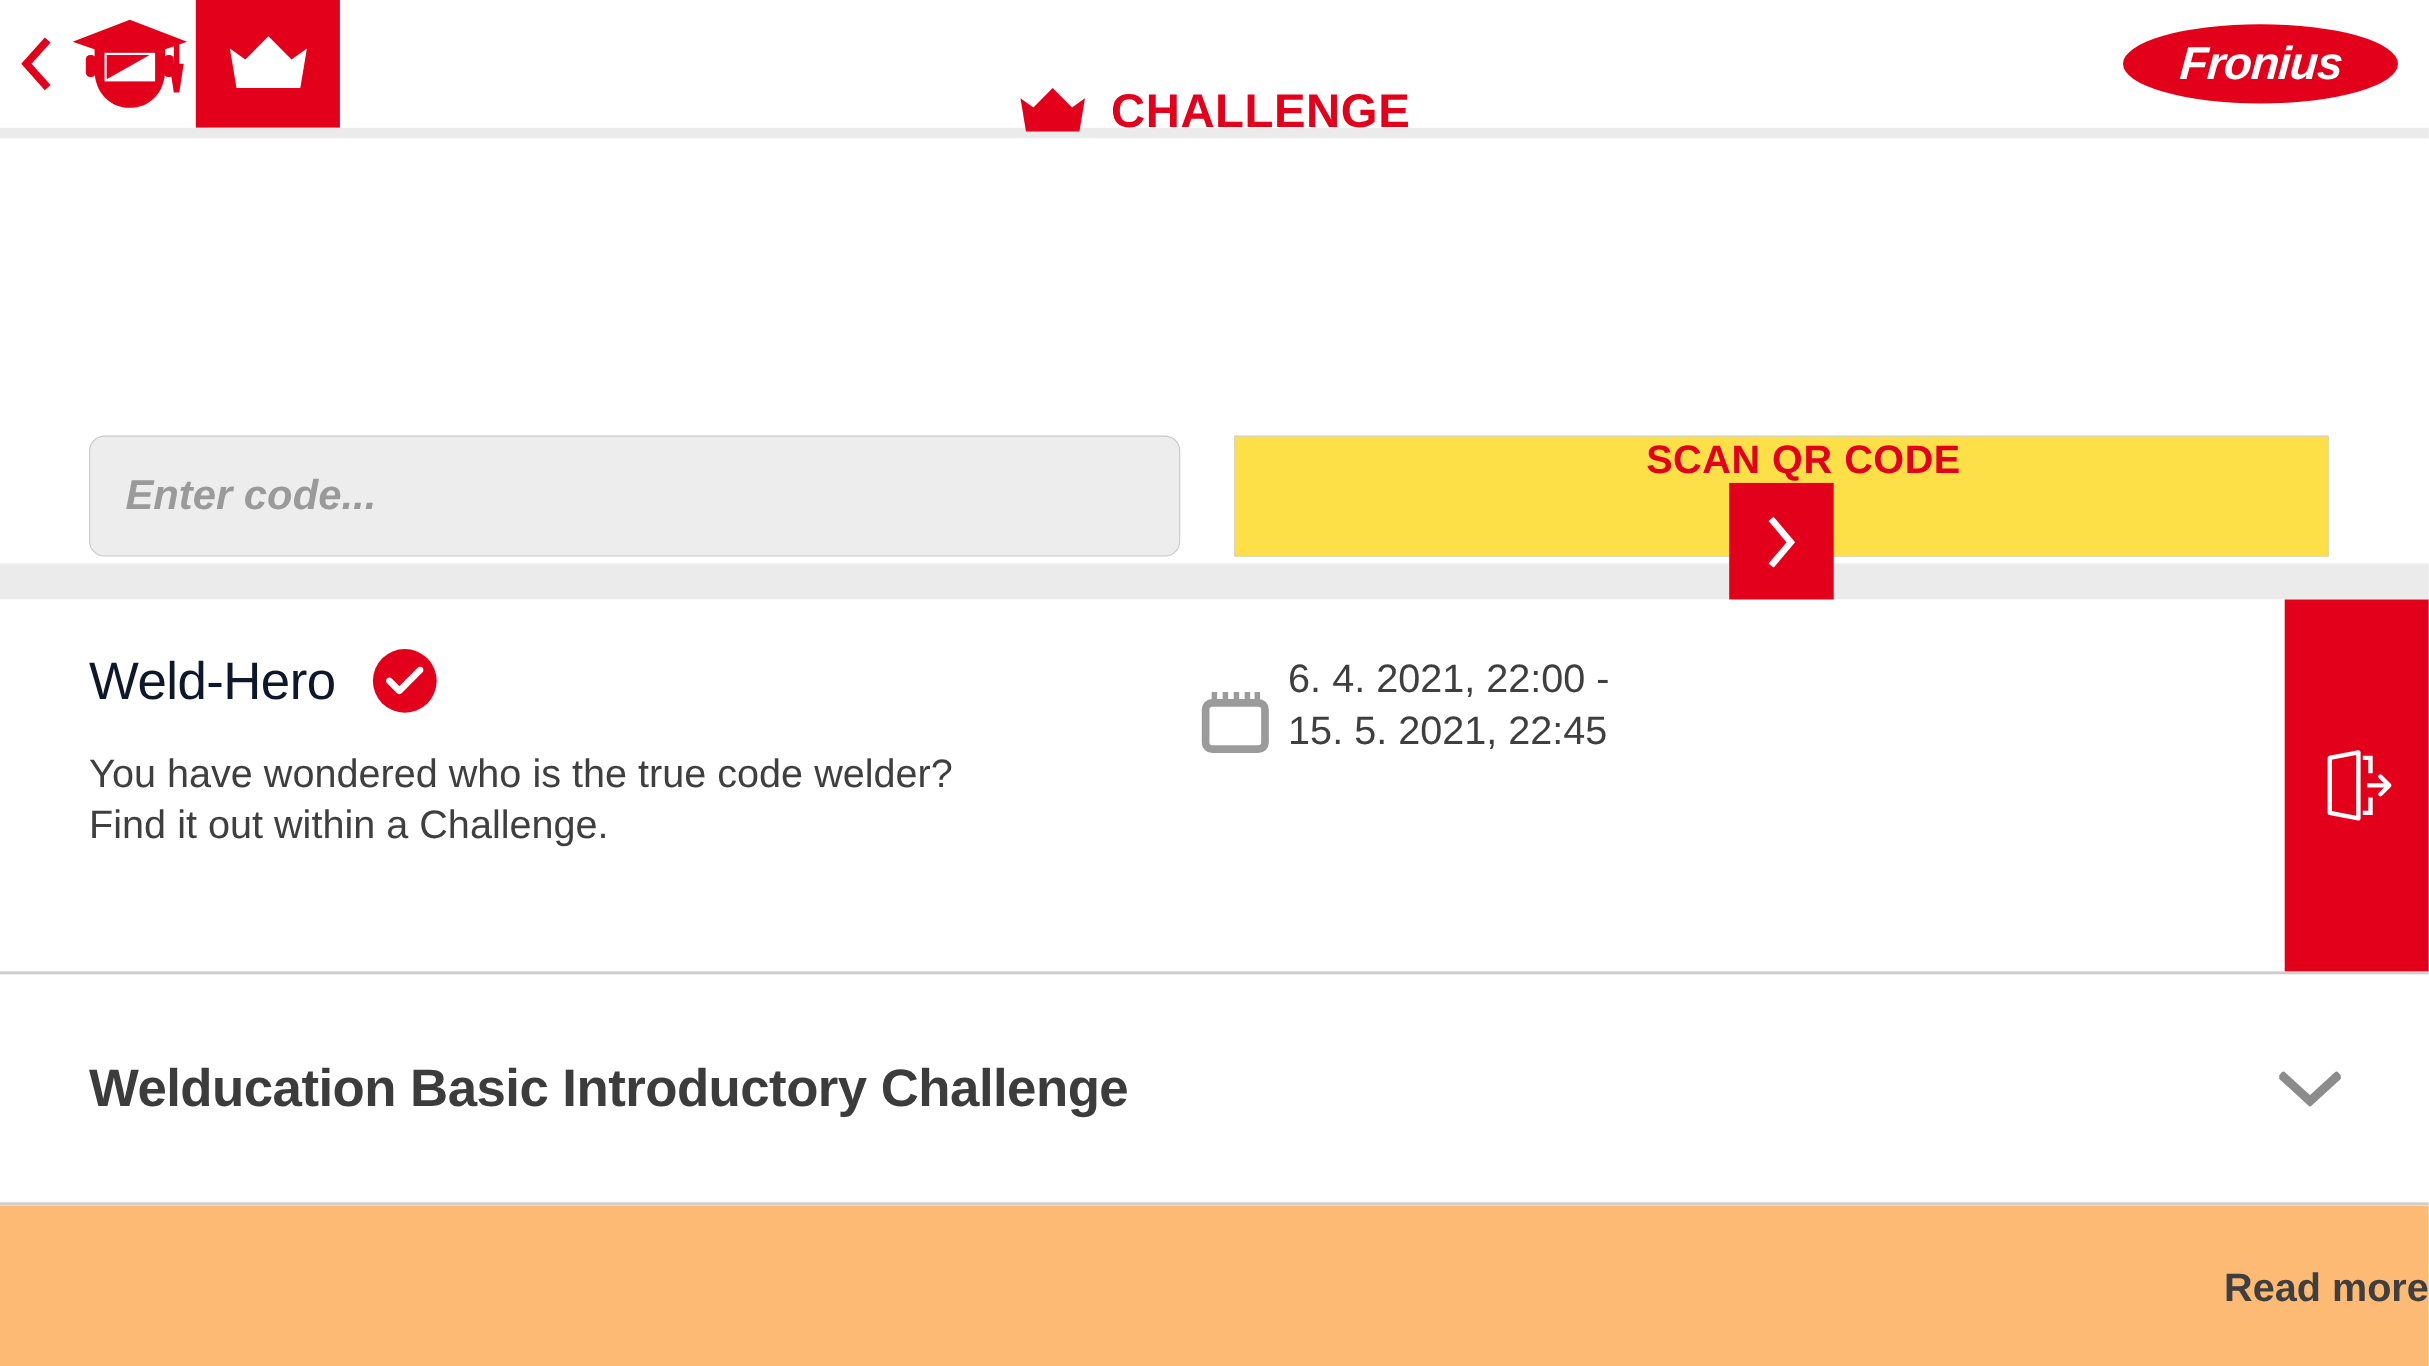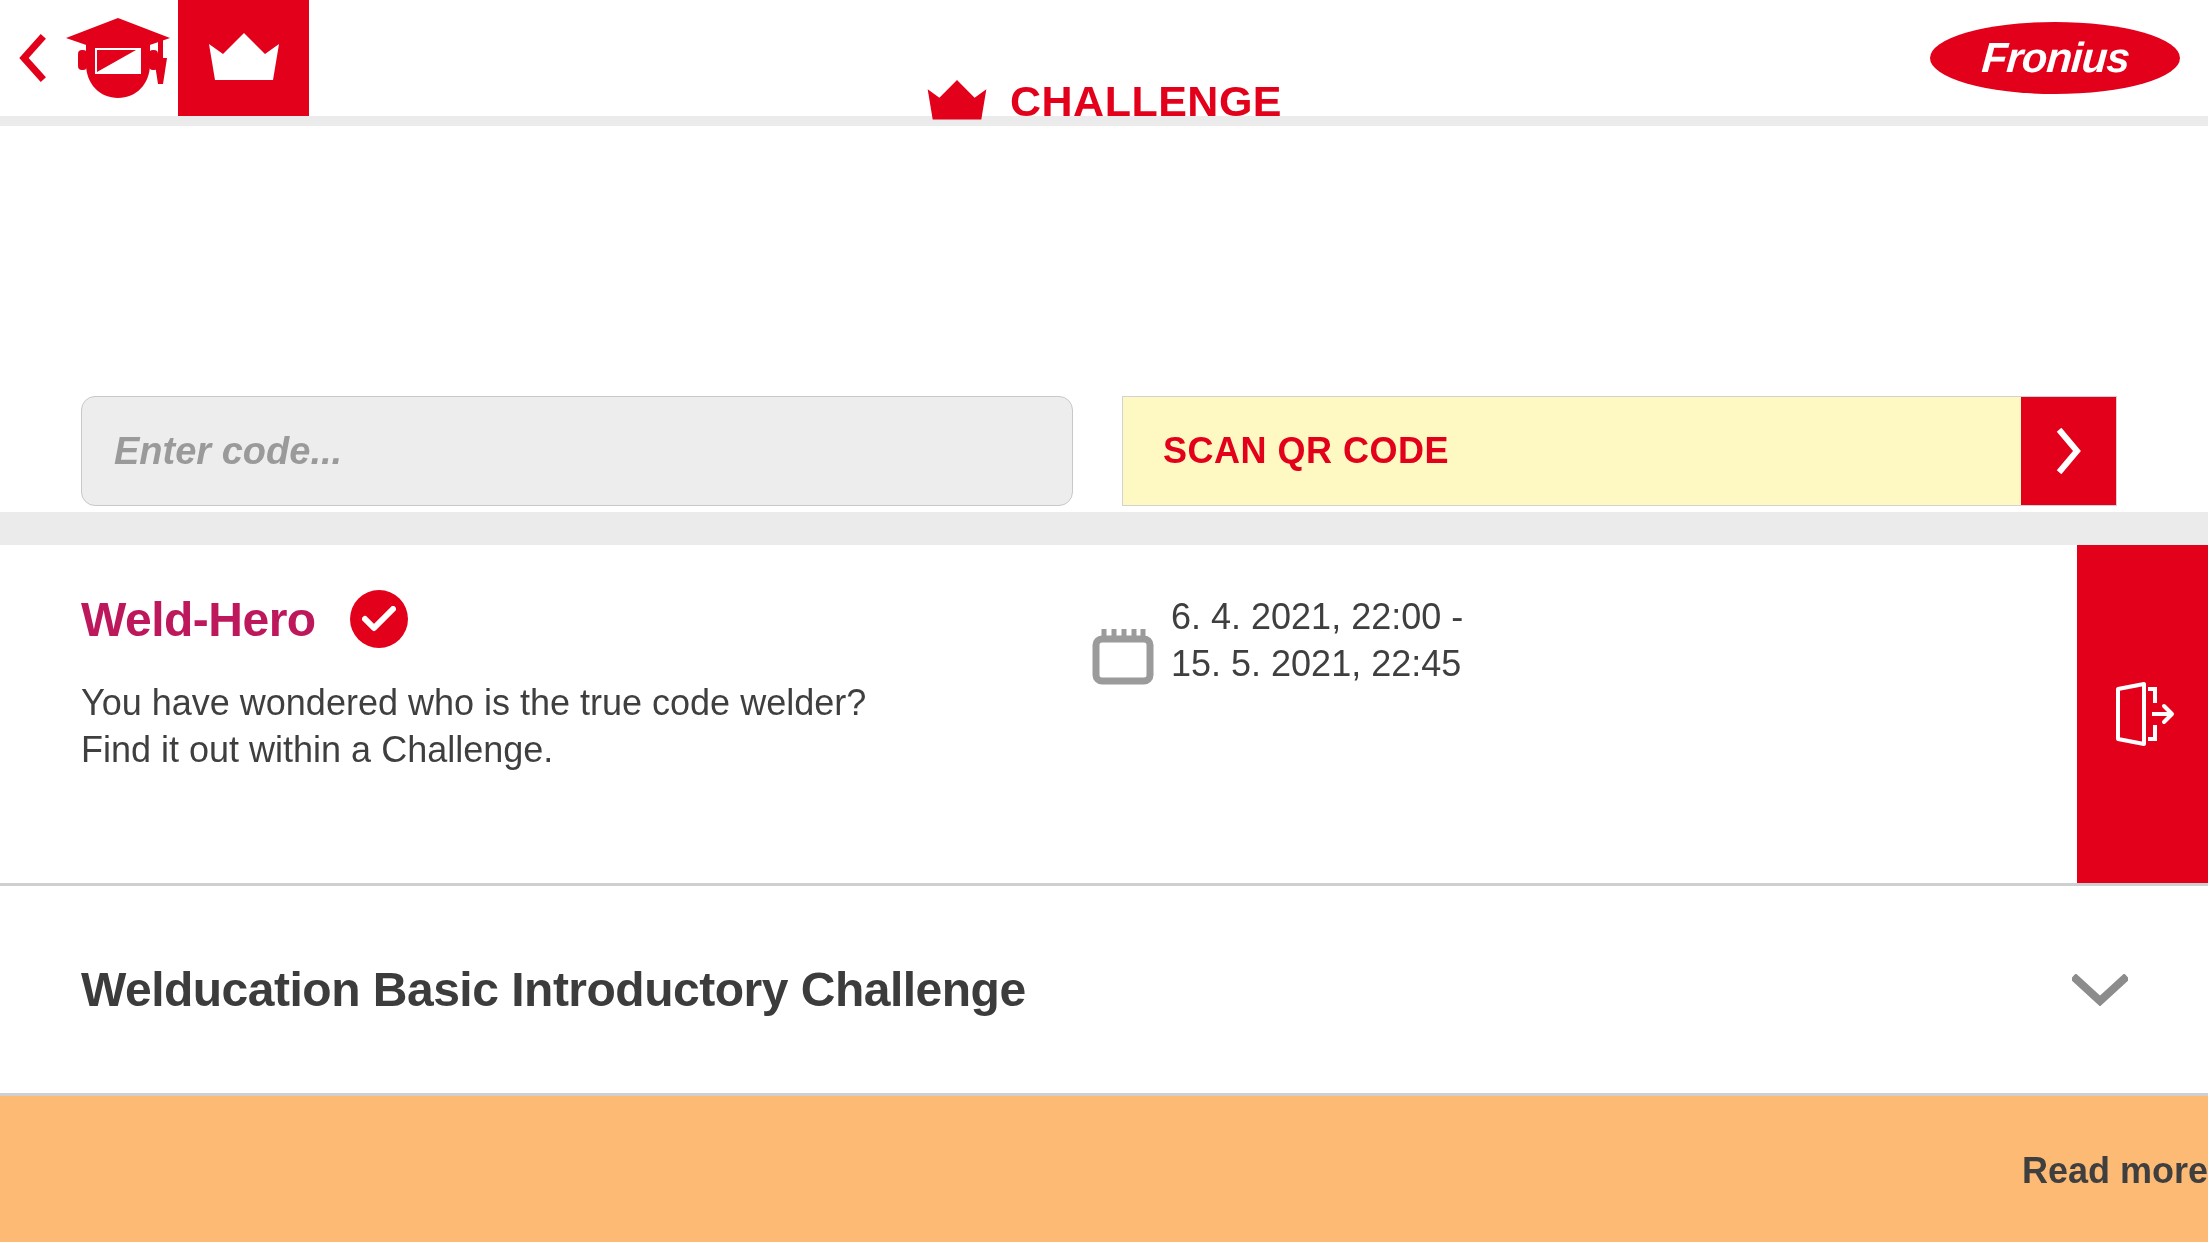--- a/index.html
+++ b/index.html
@@ -127,24 +127,25 @@
     font-size: 38px;
     font-weight: bold;
     font-style: italic;
   }
   .qr-box {
     position: absolute;
     left: 1122px;
     top: 270px;
     width: 995px;
     height: 110px;
-    background: #fef9c3;
+    background: #fde047;
     border: 1px solid #d2d2d2;
     display: flex;
     align-items: center;
+    flex-direction: column;
   }
   .qr-label {
     color: #e2001a;
     font-size: 36px;
     font-weight: bold;
     letter-spacing: 0.5px;
     padding-left: 40px;
     flex: 1;
   }
   .qr-go {
@@ -175,22 +176,22 @@
   .card-title-row {
     position: absolute;
     left: 81px;
     top: 45px;
     display: flex;
     align-items: center;
     gap: 34px;
   }
   .card-title {
     font-size: 48px;
-    font-weight: bold;
-    color: #be185d;
+    font-weight: normal;
+    color: #0f172a;
     letter-spacing: -0.5px;
   }
   .check-badge {
     width: 58px;
     height: 58px;
     border-radius: 50%;
     background: #e2001a;
     display: flex;
     align-items: center;
     justify-content: center;

